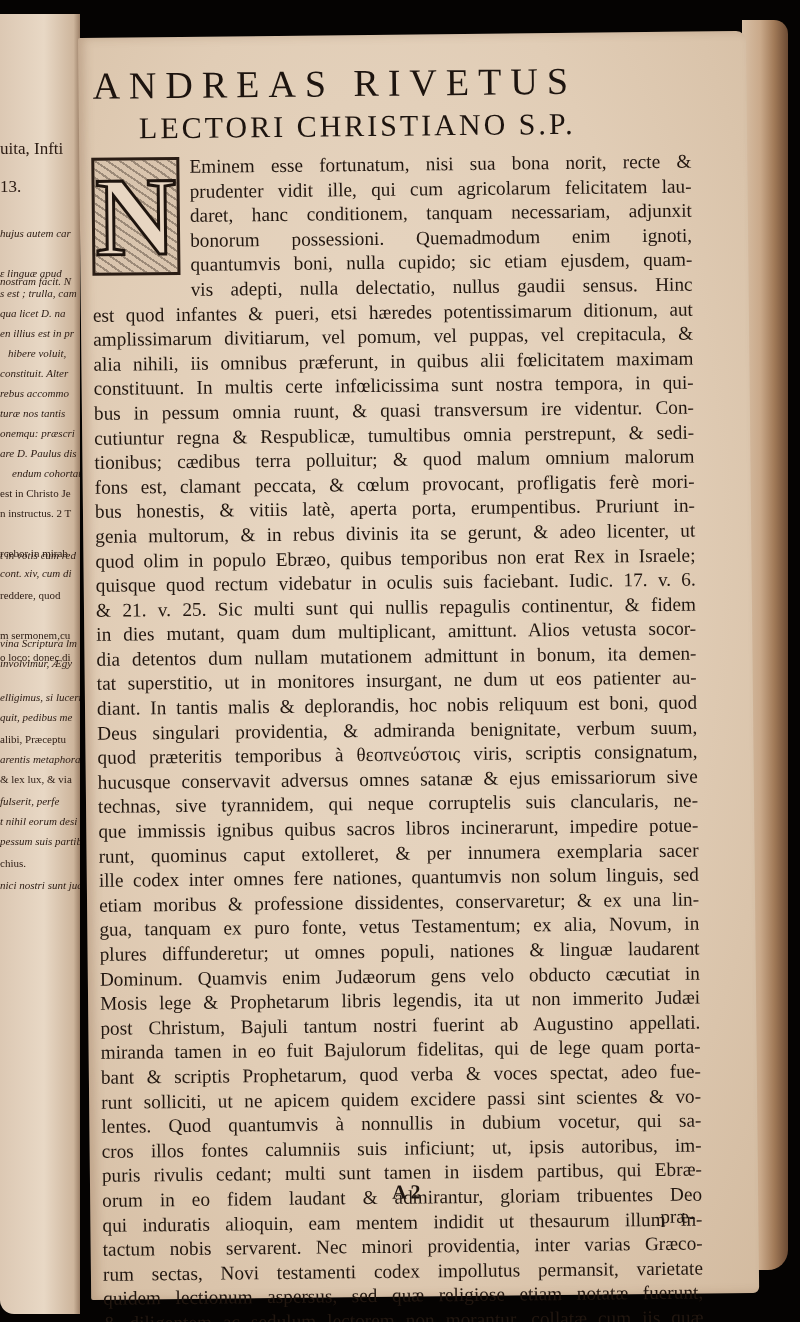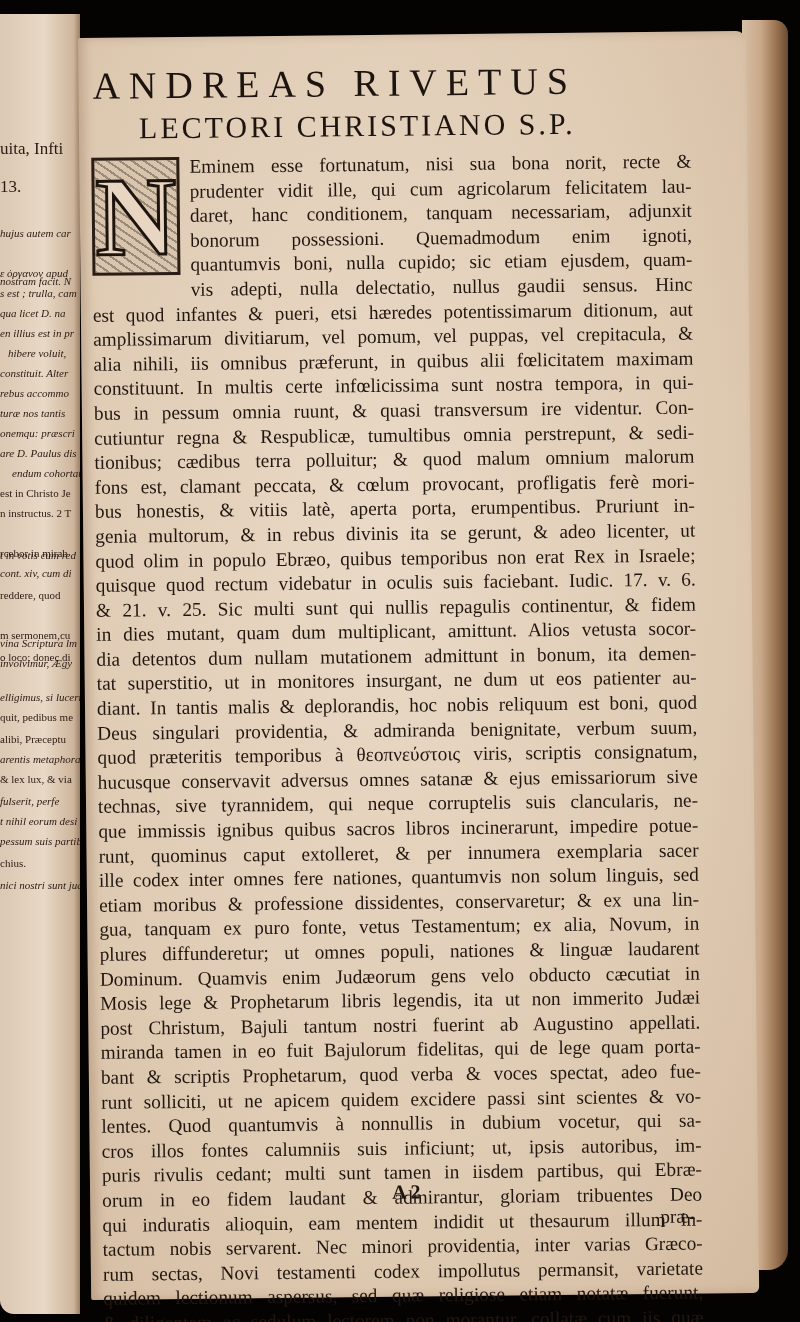--- a/index.html
+++ b/index.html
@@ -69,21 +69,21 @@
   }
 </style>
 </head>
 <body>
 
 <div class="left-page" id="left-page">
     <div class="lp-line big" style="top: 126px;">uita, Infti</div>
     <div class="lp-line big" style="top: 164px;">13.</div>
     <div class="lp-line ital" style="top: 214px;">hujus autem car</div>
     <div class="lp-line ital" style="top: 234px; margin-top: 28px;">nostram facit. N</div>
-    <div class="lp-line ital" style="top: 254px;">ε ὀργανον apud</div>
+    <div class="lp-line ital" style="top: 254px;">ε linguæ apud</div>
     <div class="lp-line ital" style="top: 274px;">s est ; trulla, cam</div>
     <div class="lp-line ital" style="top: 294px;">qua licet D. na</div>
     <div class="lp-line ital" style="top: 314px;">en illius est in pr</div>
     <div class="lp-line ital" style="top: 334px; margin-left: 8px;">hibere voluit,</div>
     <div class="lp-line ital" style="top: 354px;">constituit. Alter</div>
     <div class="lp-line ital" style="top: 374px;">rebus accommo</div>
     <div class="lp-line ital" style="top: 394px;">turæ nos tantis</div>
     <div class="lp-line ital" style="top: 414px;">onemqu: præscri</div>
     <div class="lp-line ital" style="top: 434px;">are D. Paulus dis</div>
     <div class="lp-line ital" style="top: 454px; margin-left: 12px;">endum cohortatur,</div>
@@ -91,21 +91,21 @@
     <div class="lp-line " style="top: 494px;">n instructus. 2 T</div>
     <div class="lp-line ital" style="top: 536px;">t in votis cum red</div>
     <div class="lp-line " style="top: 534px;">rcebor in mirab</div>
     <div class="lp-line ital" style="top: 554px;">cont. xiv, cum di</div>
     <div class="lp-line " style="top: 576px;">reddere, quod</div>
     <div class="lp-line ital" style="top: 624px;">vina Scriptura lm</div>
     <div class="lp-line " style="top: 616px;">m sermonem,cu</div>
     <div class="lp-line " style="top: 638px;">o loco; donec di</div>
     <div class="lp-line ital" style="top: 644px;">involvimur, Ægy</div>
     <div class="lp-line ital" style="top: 678px;">elligimus, si lucern</div>
-    <div class="lp-line " style="top: 698px;">quit, pedibus me</div>
+    <div class="lp-line " style="top: 698px; font-style: italic;">quit, pedibus me</div>
     <div class="lp-line " style="top: 720px;">alibi, Præceptu</div>
     <div class="lp-line ital" style="top: 740px;">arentis metaphora,</div>
     <div class="lp-line " style="top: 760px;">&amp; lex lux, &amp; via</div>
     <div class="lp-line ital" style="top: 782px;">fulserit, perfe</div>
     <div class="lp-line ital" style="top: 802px;">t nihil eorum desi</div>
     <div class="lp-line ital" style="top: 822px;">pessum suis partibu</div>
     <div class="lp-line " style="top: 844px;">chius.</div>
     <div class="lp-line ital" style="top: 866px;">nici nostri sunt judi</div>
   </div>
 <div class="page-edges"></div>

